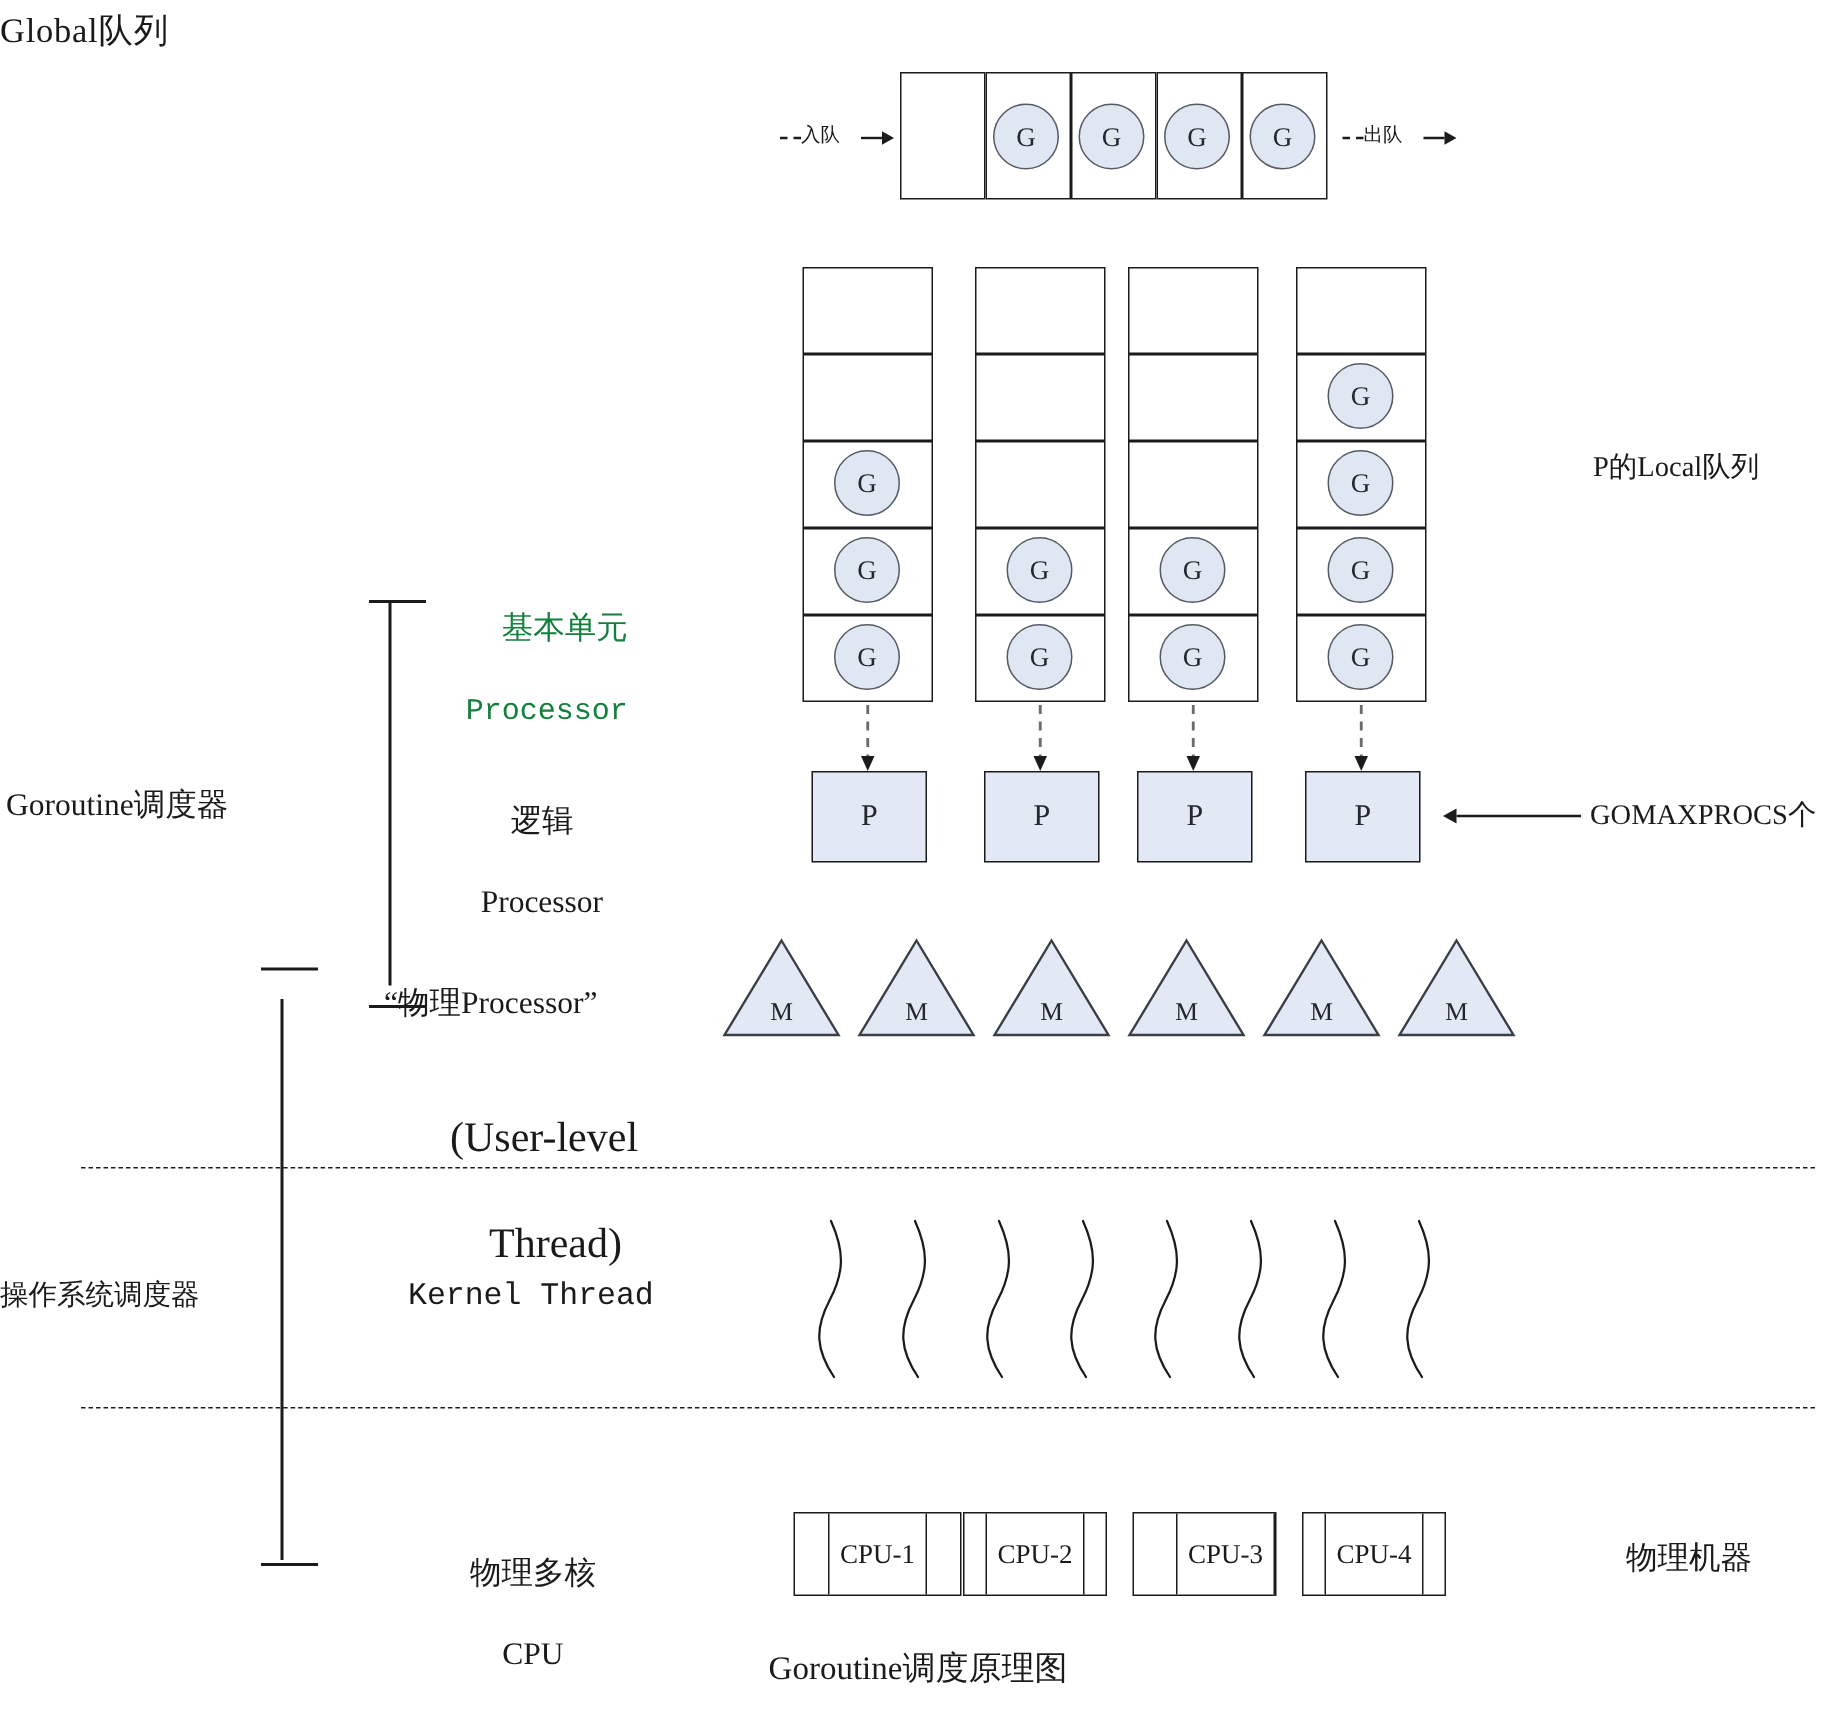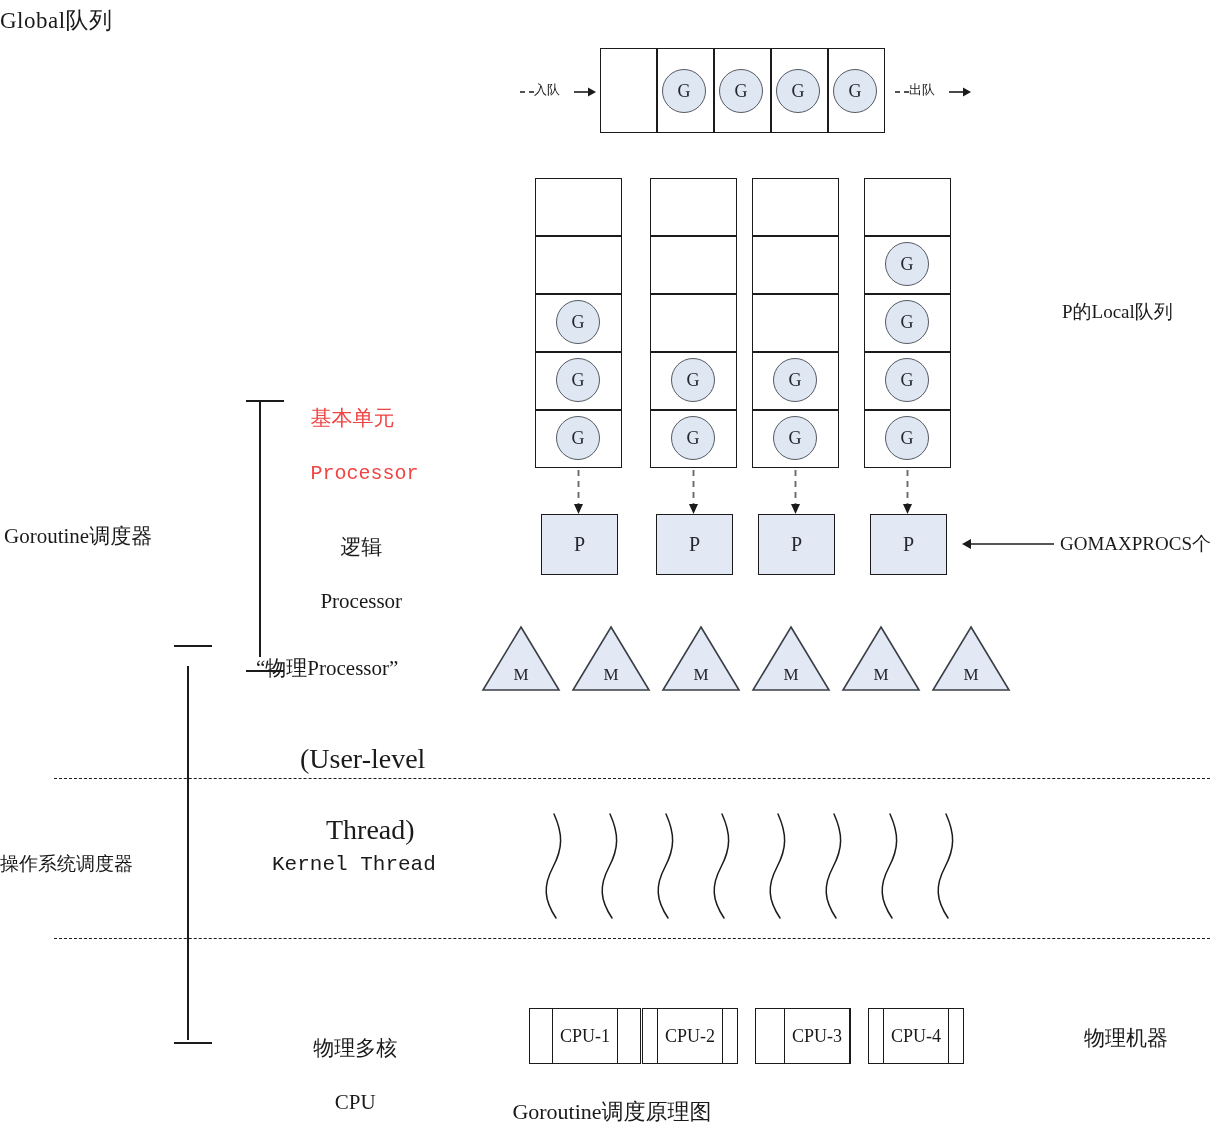--- a/index.html
+++ b/index.html
@@ -15,21 +15,21 @@
 
   
   #global-title{left:0;top:6px;width:1224px;text-align:left;font-size:23px;letter-spacing:.5px;}
   #caption{left:0;top:1098px;width:1224px;text-align:center;font-size:22px;}
   #label-local{left:1062px;top:300px;font-size:19px;}
   #label-machine{left:1084px;top:1025px;font-size:21px;}
   #label-gomaxprocs{left:1060px;top:532px;font-size:19px;}
   #label-gsched{left:4px;top:523px;font-size:21px;}
   #label-ossched{left:0;top:852px;font-size:19px;}
   #label-kernel{left:272px;top:852px;font-size:21px;}
-  #label-basic{left:300px;top:378px;font-size:21px;color:#ef4444;text-align:left;}
+  #label-basic{left:300px;top:378px;font-size:21px;color:#15803d;text-align:right;}
   #label-logic{left:296px;top:507px;font-size:21px;text-align:center;width:120px;}
   #label-phys{left:256px;top:655px;font-size:21px;}
   #label-userlevel{left:286px;top:705px;font-size:28px;width:150px;text-align:left;}
   #label-cpu{left:286px;top:1008px;font-size:21px;width:128px;text-align:center;}
 
   
   .qbox{border:1.6px solid #1b1b1b;box-sizing:border-box;background:#ffffff;}
   .gcircle{
     border-radius:50%;background:#dfe7f3;border:1.5px solid #555a63;
     display:flex;align-items:center;justify-content:center;

